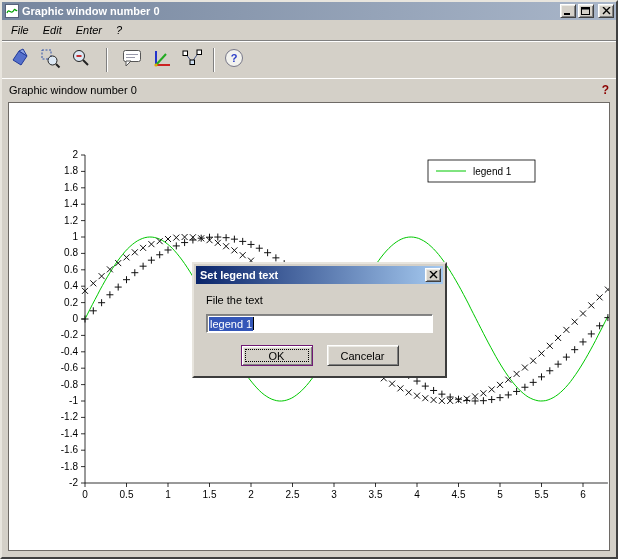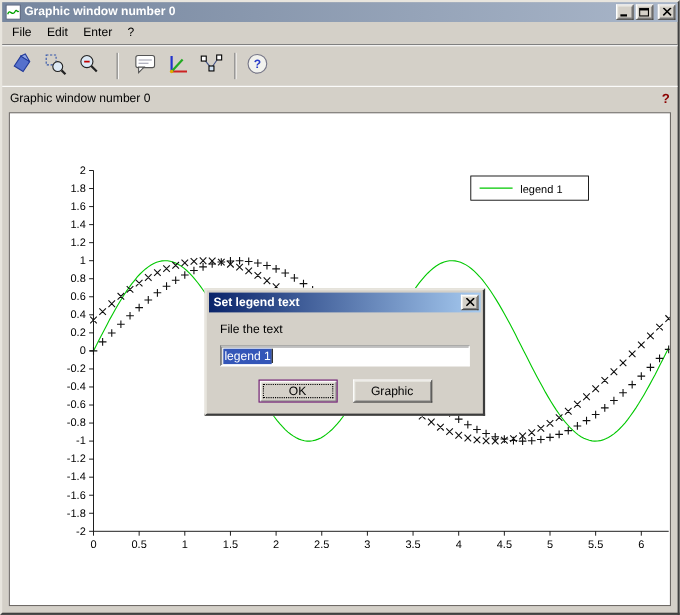--- a/index.html
+++ b/index.html
@@ -13,41 +13,41 @@
               background:linear-gradient(90deg,var(--titlebar-inactive-a),var(--titlebar-inactive-b)); }
   .titlebar-icon { width:14px; height:14px; margin-right:3px; display:inline-flex; }
   .titlebar-text { flex:1; color:#fff; font-size:11px; font-weight:bold; white-space:nowrap; overflow:hidden; }
   .titlebar-btns { display:flex; align-items:center; gap:2px; }
   .tbtn { width:16px; height:14px; background:#d4d0c8; border:1px solid; border-color:#fff #404040 #404040 #fff;
           box-shadow:inset 1px 1px 0 #ecebe5, inset -1px -1px 0 #808080; display:flex; align-items:center; justify-content:center; padding:0; }
   .tbtn.close { margin-left:2px; }
 
   
   .menubar { height:20px; display:flex; align-items:center; padding:0 2px; font-size:11px; }
-  .menu-item { padding:2px 7px; }
+  .menu-item { padding:2px 7px;font-style:italic; }
 
   
   .toolbar { height:38px; display:flex; align-items:center; padding:0 4px;
              border-top:1px solid #808080; box-shadow:inset 0 1px 0 #fff; }
   .tool { width:28px; height:28px; background:transparent; border:1px solid transparent; display:flex;
           align-items:center; justify-content:center; padding:0; margin-right:2px; }
   .sep { width:2px; height:24px; border-left:1px solid #808080; border-right:1px solid #fff; margin:0 10px; display:inline-block; }
   .sep.narrow { margin:0 5px; }
 
   
   .infobar { height:22px; display:flex; align-items:center; padding:0 7px; font-size:11px;
              border-top:1px solid #fff; }
   .infohelp { margin-left:auto; color:var(--help-red); font-weight:bold; font-size:12px; }
 
   
   .canvas { flex:1; margin:2px 6px 6px 6px; background:#fff; border:1px solid #6e6a66; position:relative; overflow:hidden; }
   #plot-svg { display:block; }
 
   
-  .dialog { position:absolute; left:186px; top:262px; width:255px; background:#d4d0c8;
+  .dialog { position:absolute; left:192px; top:262px; width:255px; background:#d4d0c8;
             border:2px solid; border-color:#e8e5de #3c3c3c #3c3c3c #e8e5de; z-index:10; }
   .dlg-title { height:18px; margin:2px; padding:0 2px 0 4px; display:flex; align-items:center;
                background:linear-gradient(90deg,var(--titlebar-active-a),var(--titlebar-active-b)); }
   .dlg-title-text { flex:1; color:#fff; font-size:11px; font-weight:bold; }
   .dlg-close { width:16px; height:14px; background:#d4d0c8; border:1px solid; border-color:#fff #404040 #404040 #fff;
                box-shadow:inset 1px 1px 0 #ecebe5, inset -1px -1px 0 #808080; display:flex; align-items:center; justify-content:center; padding:0; }
   .dlg-body { padding:8px 12px 10px 12px; }
   .dlg-prompt { font-size:11px; }
   .textbox { margin-top:8px; height:19px; background:#fff; border:1px solid;
              border-color:#808080 #fff #fff #808080; box-shadow:inset 1px 1px 0 #404040a0;
@@ -268,16 +268,16 @@
     </button>
   </div>
   <div class="dlg-body">
     <div class="dlg-prompt">File the text</div>
     <div class="textbox">
       <span class="sel">legend 1</span>
         <span class="caret"></span>
     </div>
     <div class="dlg-buttons">
       <button class="btn default">OK</button>
-      <button class="btn">Graphic</button>
+      <button class="btn">Cancelar</button>
     </div>
   </div>
 </div>
 
 </body></html>

